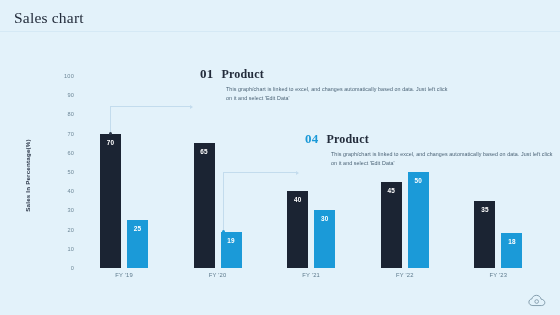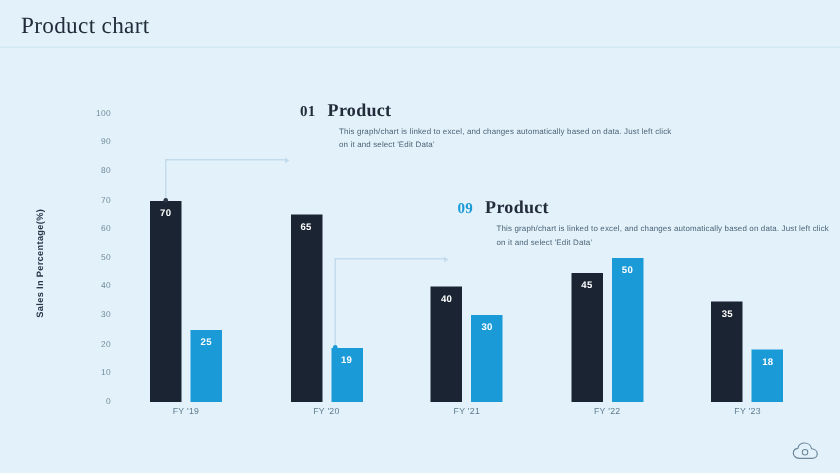--- a/index.html
+++ b/index.html
@@ -147,21 +147,21 @@
 
   
   .callout { position: absolute; }
   .callout-head {
     display: flex;
     align-items: baseline;
     gap: 8px;
   }
   .callout-num {
     font-family: "Liberation Serif", serif;
-    font-size: 10px;
+    font-size: 13px;
     font-weight: bold;
     color: #232c3b;
     letter-spacing: 0.2px;
   }
   .callout-num.accent { color: #1b9ad8; }
   .callout-title {
     font-family: "Liberation Serif", serif;
     font-size: 12px;
     font-weight: bold;
     color: #232c3b;
@@ -182,21 +182,21 @@
     position: absolute;
     right: 11px;
     bottom: 7px;
     width: 22px;
     height: 14px;
   }
 </style>
 </head>
 <body>
 
-<div id="slide-title">Product chart</div>
+<div id="slide-title">Sales chart</div>
 <div id="title-divider"></div>
 
 <div id="chart-region">
 
   <div id="y-axis-title">Sales In Percentage(%)</div>
 
   <div id="y-ticks">
       <div class="y-tick" style="top: 0px;">100</div>
       <div class="y-tick" style="top: 19.2px;">90</div>
       <div class="y-tick" style="top: 38.4px;">80</div>
@@ -275,21 +275,21 @@
 <div class="callout" style="left:200px; top:66px;">
   <div class="callout-head">
     <span class="callout-num">01</span>
     <span class="callout-title">Product</span>
   </div>
   <div class="callout-body">This graph/chart is linked to excel, and changes automatically based on data. Just left click on it and select 'Edit Data'</div>
 </div>
 
 <div class="callout" style="left:305px; top:131px;">
   <div class="callout-head">
-    <span class="callout-num accent">09</span>
+    <span class="callout-num accent">04</span>
     <span class="callout-title">Product</span>
   </div>
   <div class="callout-body">This graph/chart is linked to excel, and changes automatically based on data. Just left click on it and select 'Edit Data'</div>
 </div>
 
 <div id="footer-cloud">
   <svg viewBox="0 0 24 16" width="22" height="14">
     <path d="M6.2 13.2 C3.3 13.2 1.6 11.4 1.6 9.3 C1.6 7.4 3.0 5.8 5.0 5.6
              C5.5 3.2 7.6 1.5 10.2 1.5 C12.9 1.5 15.1 3.4 15.5 5.9
              C18.0 6.1 19.8 7.9 19.8 9.9 C19.8 11.8 18.2 13.2 16.0 13.2 Z" fill="none" stroke="#6b8799" stroke-width="0.9"></path>

